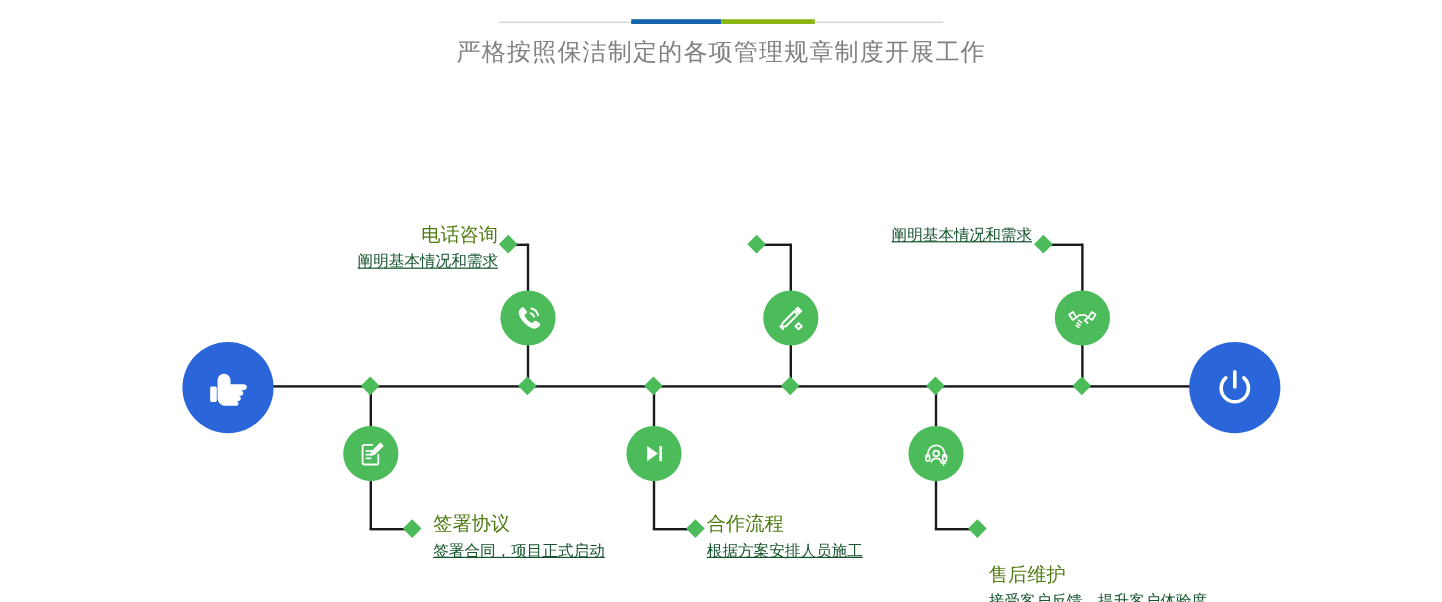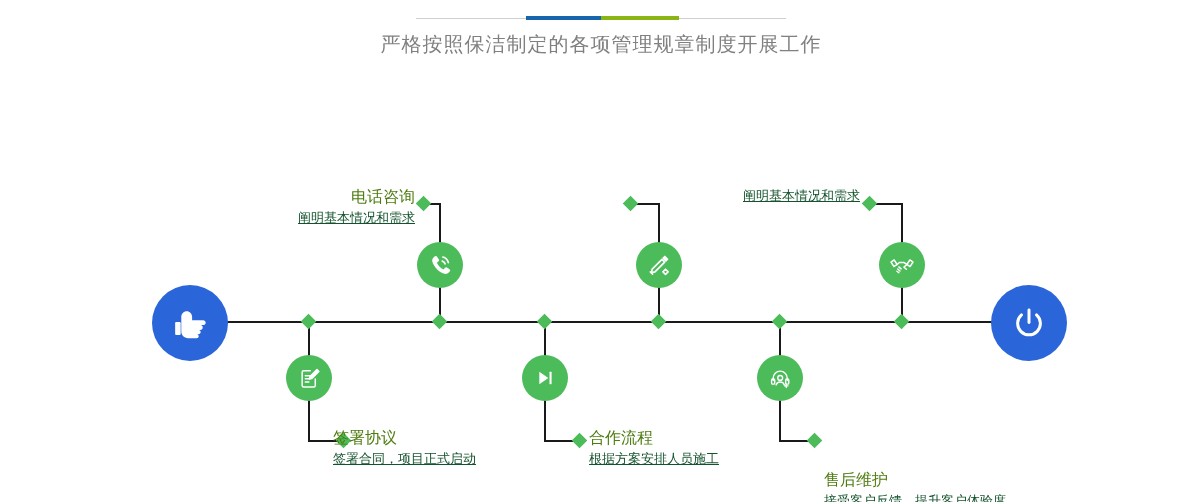--- a/index.html
+++ b/index.html
@@ -244,21 +244,21 @@
     <span>
       <svg width="25" height="25" viewBox="0 0 32 32" fill="none" stroke="#ffffff" stroke-width="1.9" stroke-linejoin="round" stroke-linecap="round">
         <path d="M23.4 16.6V25a2 2 0 0 1-2 2H8.6a2 2 0 0 1-2-2V8a2 2 0 0 1 2-2h8.4"></path>
         <line x1="10.6" y1="12.4" x2="18.2" y2="12.4"></line>
         <line x1="10.6" y1="16.4" x2="16.4" y2="16.4"></line>
         <line x1="10.6" y1="20.4" x2="15.2" y2="20.4"></line>
         <path d="M25.6 4.6l2.4 2.4-9 9-3.1 0.7 0.7-3.1z" fill="#ffffff" stroke="#ffffff"></path>
       </svg>
     </span>
   </div>
-  <div class="label align-left" style="left:333px; top:427px; width:280px;">
+  <div class="label align-left" style="left:361px; top:427px; width:280px;">
     <div class="title">签署协议</div>
     <div class="desc">签署合同，项目正式启动</div>
   </div>
 
   <div class="diamond" style="left:539px; top:316px;"></div>
   <div class="vline" style="left:544px; top:322px; height:119px;"></div>
   <div class="hline" style="left:544px; top:440px; width:34px;"></div>
   <div class="diamond" style="left:574px; top:435px;"></div>
   <div class="node-icon" style="left:522px; top:355px;">
     <span>

